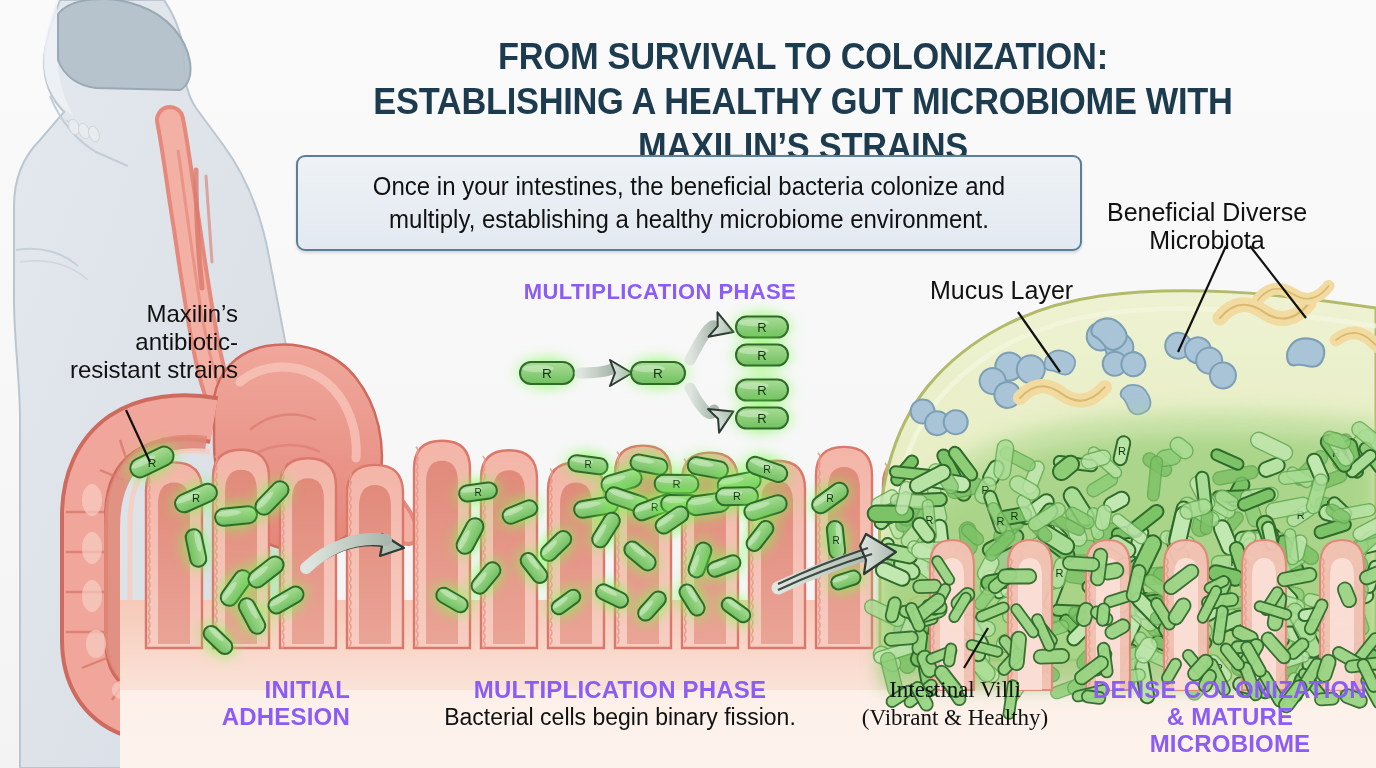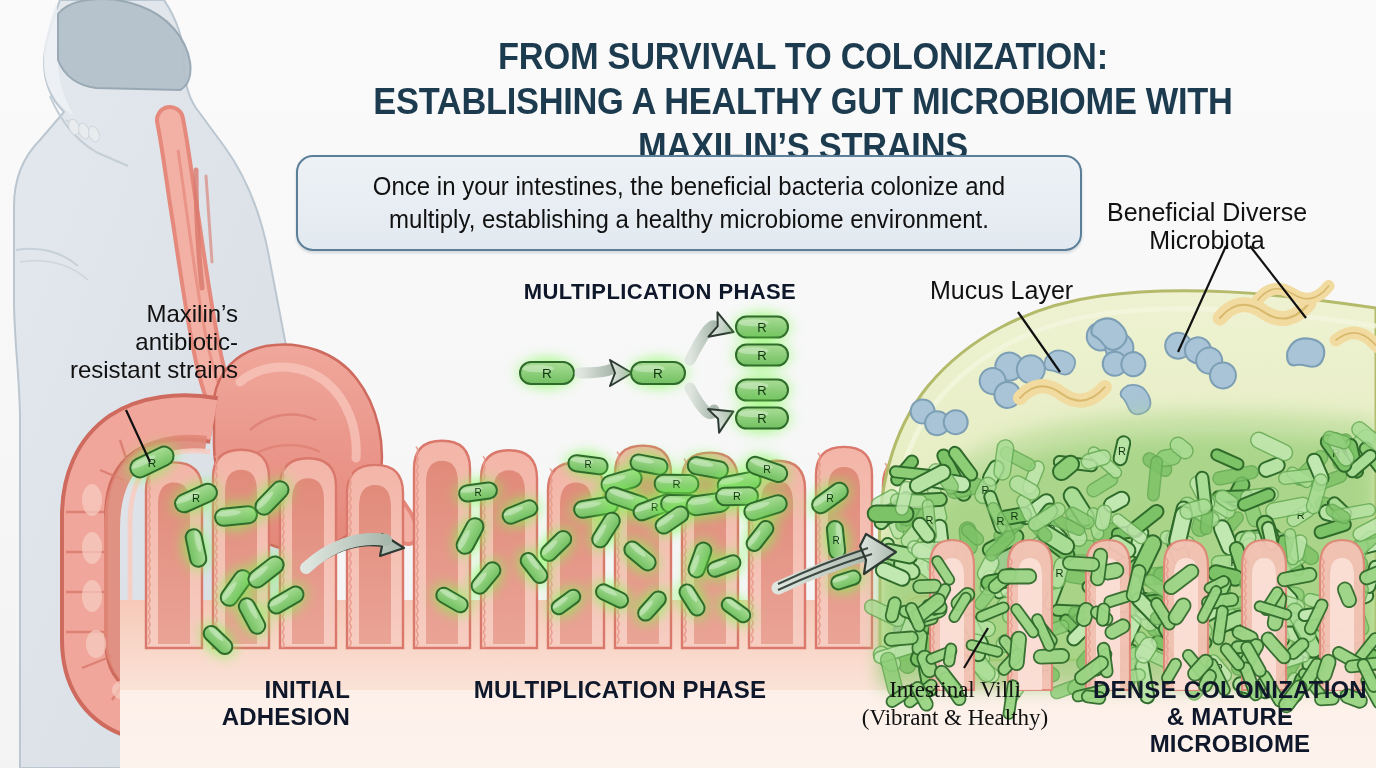--- a/index.html
+++ b/index.html
@@ -26,40 +26,40 @@
     letter-spacing:-0.3px;
     transform:scaleX(0.93);
     transform-origin:center top;
     white-space:pre-line;
   }
 
   #callout{
     position:absolute;left:296px;top:155px;width:786px;height:96px;
     background:linear-gradient(180deg,#eef2f6 0%,#e2e9f0 100%);
     border:2px solid #5c7f99;
-    border-radius:17px;
+    border-radius:9px;
     box-shadow:0 2px 3px rgba(40,60,80,.18);
     box-sizing:border-box;
   }
   #callout p{
     margin:0;padding:13px 20px 0 20px;
     text-align:center;color:#111;
     font-family:"Liberation Sans Narrow","Liberation Sans",sans-serif;
     font-size:25px;line-height:33px;
     transform:scaleX(0.96);transform-origin:center top;
   }
 
   .lbl-plain{
     color:#111;
     font-family:"Liberation Sans Narrow","Liberation Sans",sans-serif;
     font-size:25px;line-height:29px;
     white-space:pre-line;
   }
   .lbl-bold{
-    color:#0f172a;
+    color:#8b5cf6;
     font-family:"Liberation Sans Narrow","Liberation Sans",sans-serif;
     font-weight:bold;
     font-size:24px;line-height:27px;
     letter-spacing:.2px;
     white-space:pre-line;
   }
 
   #lblMaxilin{left:28px;top:300px;width:210px;text-align:right;font-size:24px;line-height:28px;}
   #lblMultTop{left:500px;top:278px;width:320px;text-align:center;font-size:22px;letter-spacing:.4px;}
   #lblMucus{left:930px;top:276px;width:200px;}
@@ -2061,20 +2061,21 @@
 <p id="lblMucus" class="txt lbl-plain">Mucus Layer</p>
 
 <p id="lblMicrobiota" class="txt lbl-plain">Beneficial Diverse
 Microbiota</p>
 
 <p id="lblInitial" class="txt lbl-bold">INITIAL
 ADHESION</p>
 
 <p id="lblMultBot" class="txt lbl-bold">MULTIPLICATION PHASE</p>
 
+<p id="lblMultSub" class="txt lbl-plain">Bacterial cells begin binary fission.</p>
 
 <p id="lblVilli" class="txt lbl-plain">Intestinal Villi
 (Vibrant &amp; Healthy)</p>
 
 <p id="lblDense" class="txt lbl-bold">DENSE COLONIZATION
 &amp; MATURE MICROBIOME</p>
 
 </div>
 
 </body></html>

